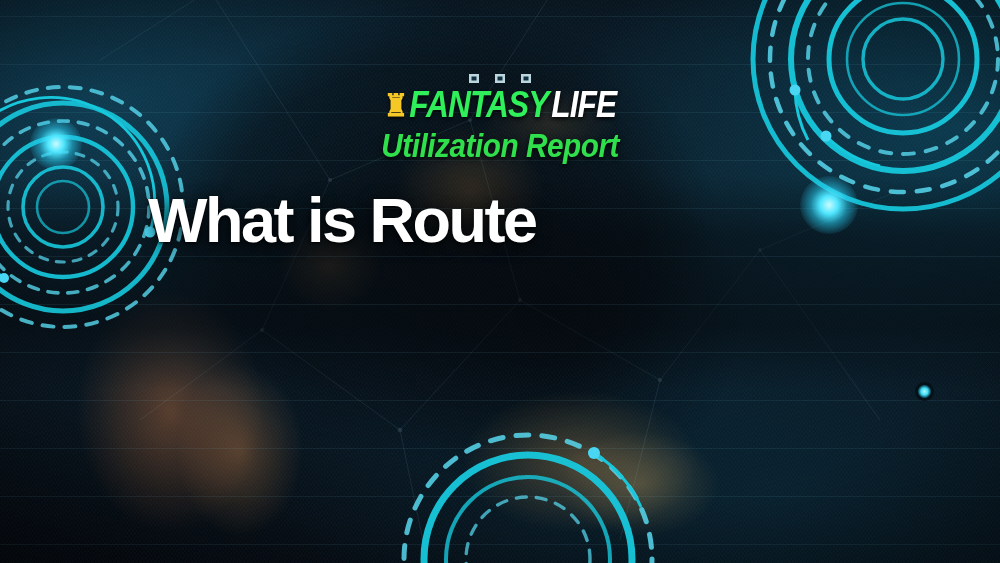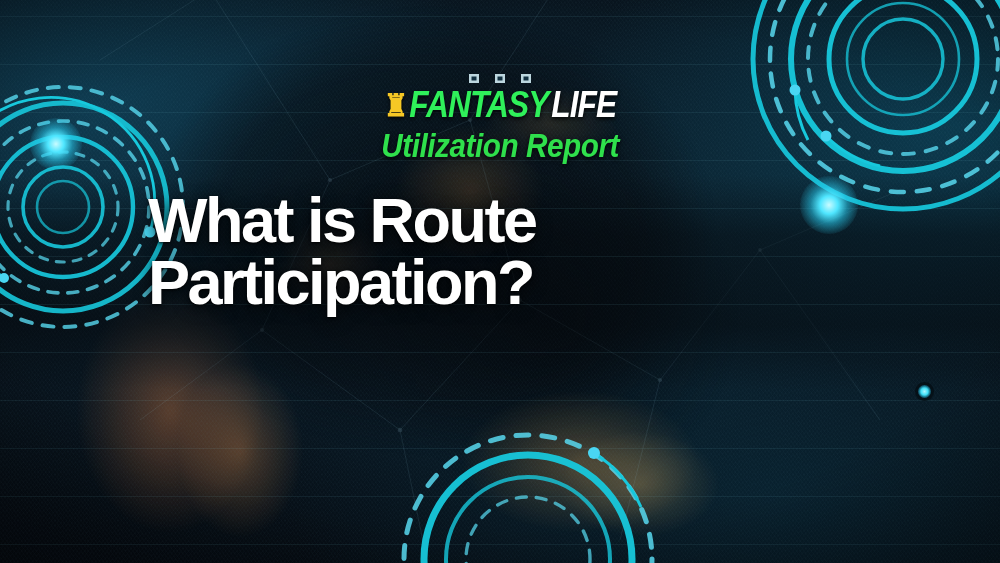--- a/index.html
+++ b/index.html
@@ -278,16 +278,15 @@
     <div class="wordmark">
       <span class="trophy">♜</span>
       <span class="wm-fantasy">FANTASY</span>
       <span class="wm-life">LIFE</span>
     </div>
     <div class="subtitle">Utilization Report</div>
   </div>
 
   <h1 class="headline">
     <span class="hl-line">What is Route</span>
-    <span class="hl-line">Participation?</span>
   </h1>
 
 </div>
 
 </body></html>

